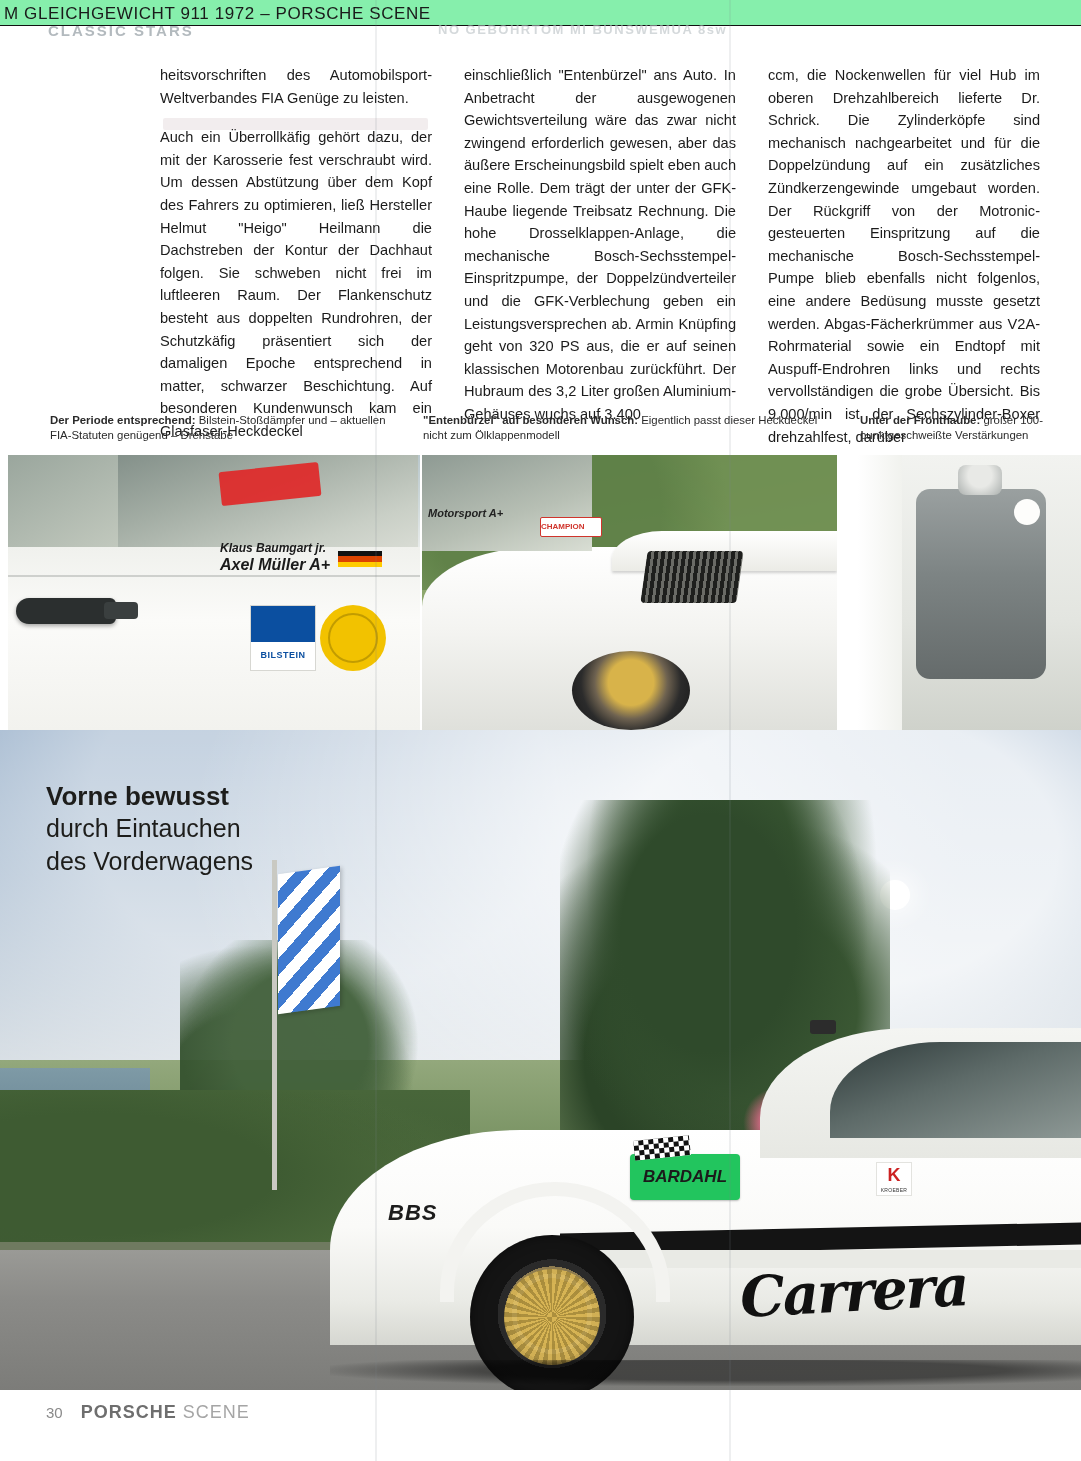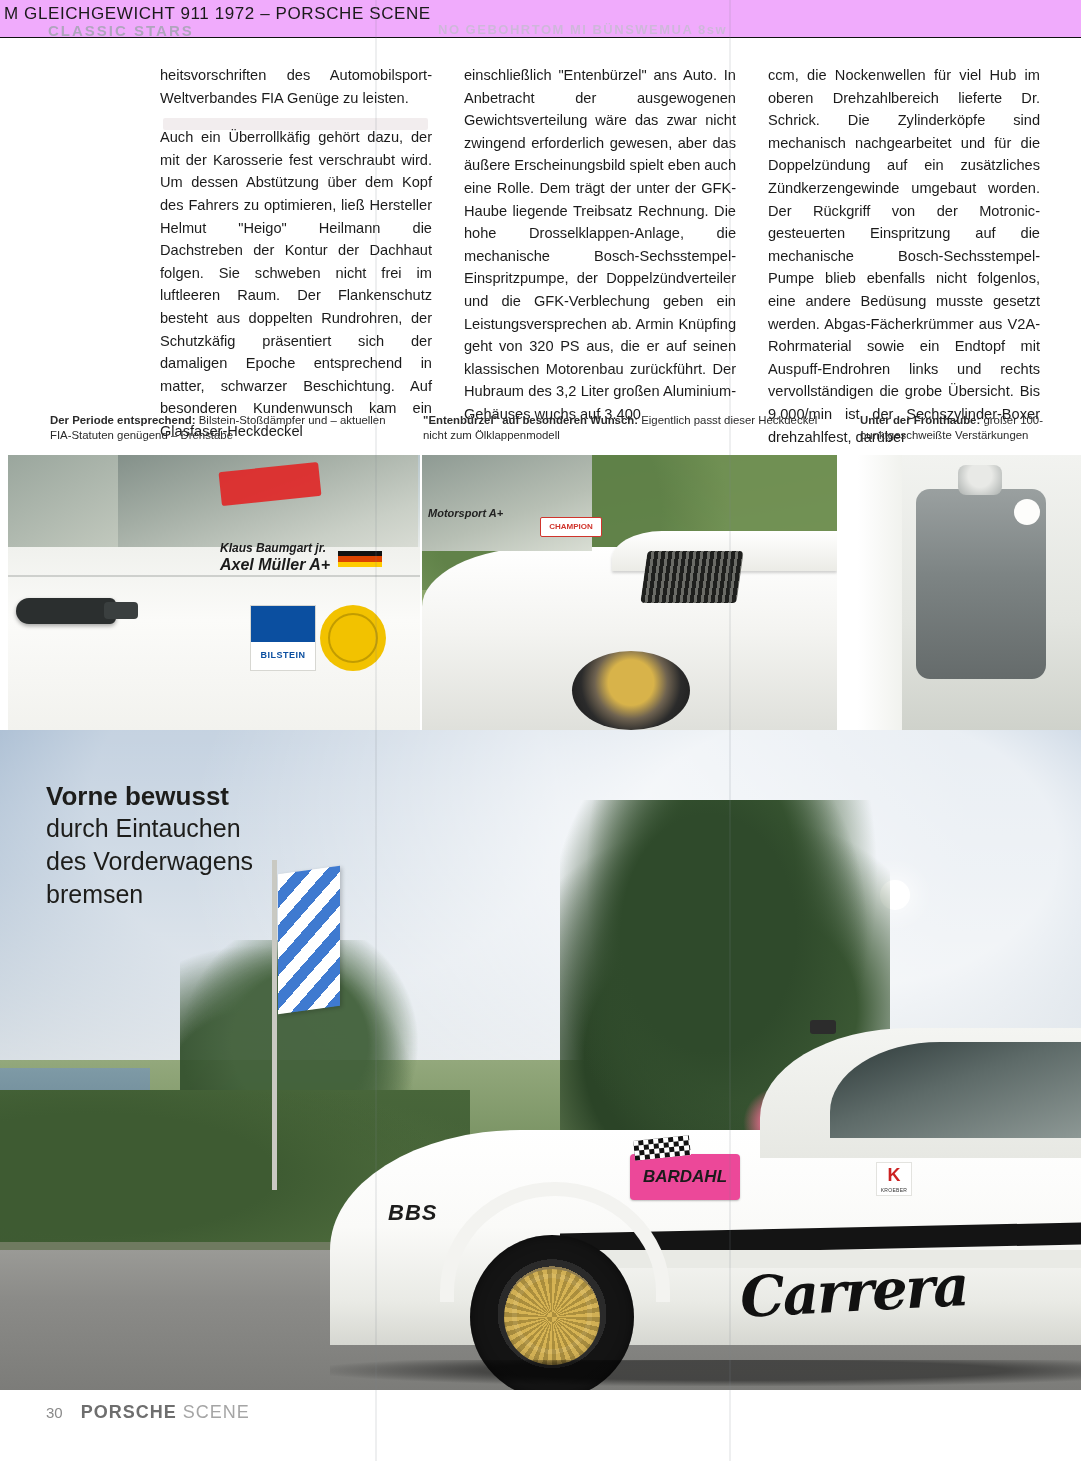--- a/index.html
+++ b/index.html
@@ -11,27 +11,27 @@
     width: 1081px; height: 1461px;
     position: relative;
     font-family: "Liberation Sans", sans-serif;
     overflow: hidden;
   }
 
   
   .runhead {
     position: absolute;
     top: 0; left: 0; right: 0;
-    height: 38px;
+    height: 26px;
     padding: 4px 0 0 4px;
     font-size: 17px;
     letter-spacing: 0.6px;
     color: #1a1a1a;
     border-bottom: 1px solid #111;
-    background: #f0abfc;
+    background: #86efac;
     white-space: nowrap;
   }
 
   
   .ghost-head {
     position: absolute;
     top: 22px; left: 48px;
     font-size: 15px;
     font-weight: bold;
     letter-spacing: 2px;
@@ -202,21 +202,21 @@
   }
   .p2-wheel {
     position: absolute; left: 150px; top: 196px; width: 118px; height: 79px;
     background: radial-gradient(circle at 50% 40%, #d8b34a 0 30%, #6e6250 48%, #2b2b2b 66%, #151515 100%);
     border-radius: 50%;
   }
   .p2-champ {
     position: absolute; left: 118px; top: 62px; width: 62px; height: 20px;
     background: #fff; border: 1px solid #d0342c; border-radius: 2px;
   }
-  .p2-champ span { display:block; font-size: 8px; color: #d0342c; font-weight: bold; text-align:center; line-height:18px; }
+  .p2-champ span { display:block; font-size: 8px; color: #d0342c; font-weight: bold; line-height:18px; }
   .p2-name {
     position: absolute; left: 6px; top: 52px; font-size: 11px; font-style: italic;
     font-weight: bold; color: #222; white-space: nowrap;
   }
 
   
   .p3-bg {
     position: absolute; inset: 0;
     background: linear-gradient(180deg,#f2f3f0 0%, #e3e5e0 60%, #cfd2cb 100%);
   }
@@ -359,21 +359,21 @@
     border-bottom: none;
     background: transparent;
   }
   .car-bbs {
     position: absolute; left: 388px; top: 470px;
     font-size: 22px; font-weight: bold; font-style: italic; color: #1c1c1c;
     letter-spacing: 1px;
   }
   .car-bardahl {
     position: absolute; left: 630px; top: 424px; width: 110px; height: 46px;
-    background: #ec4899; border-radius: 4px;
+    background: #22c55e; border-radius: 4px;
     box-shadow: 0 1px 2px rgba(0,0,0,0.25);
   }
   .car-bardahl .flag {
     position: absolute; left: 4px; top: -16px; width: 56px; height: 20px;
     background:
       repeating-conic-gradient(#111 0 25%, #fff 0 50%) 0 0/10px 10px;
     transform: rotate(-6deg);
   }
   .car-bardahl span {
     display: block; text-align: center; line-height: 46px;
@@ -542,21 +542,20 @@
     <span class="k">K</span>
     <span class="t">KROEBER</span>
   </div>
   <div class="car-carrera">Carrera</div>
   <div class="car-shadow"></div>
 
   <div class="hero-caption">
     <div class="bold">Vorne bewusst</div>
     <div class="light">durch Eintauchen</div>
     <div class="light">des Vorderwagens</div>
-    <div class="light">bremsen</div>
   </div>
 </div>
 
 <div class="seam" style="left:375px"></div>
 <div class="seam" style="left:729px"></div>
 
 <div class="footer">
   <span class="pg">30</span>
   <span class="brand"><span>PORSCHE</span> <span class="thin">SCENE</span></span>
 </div>

